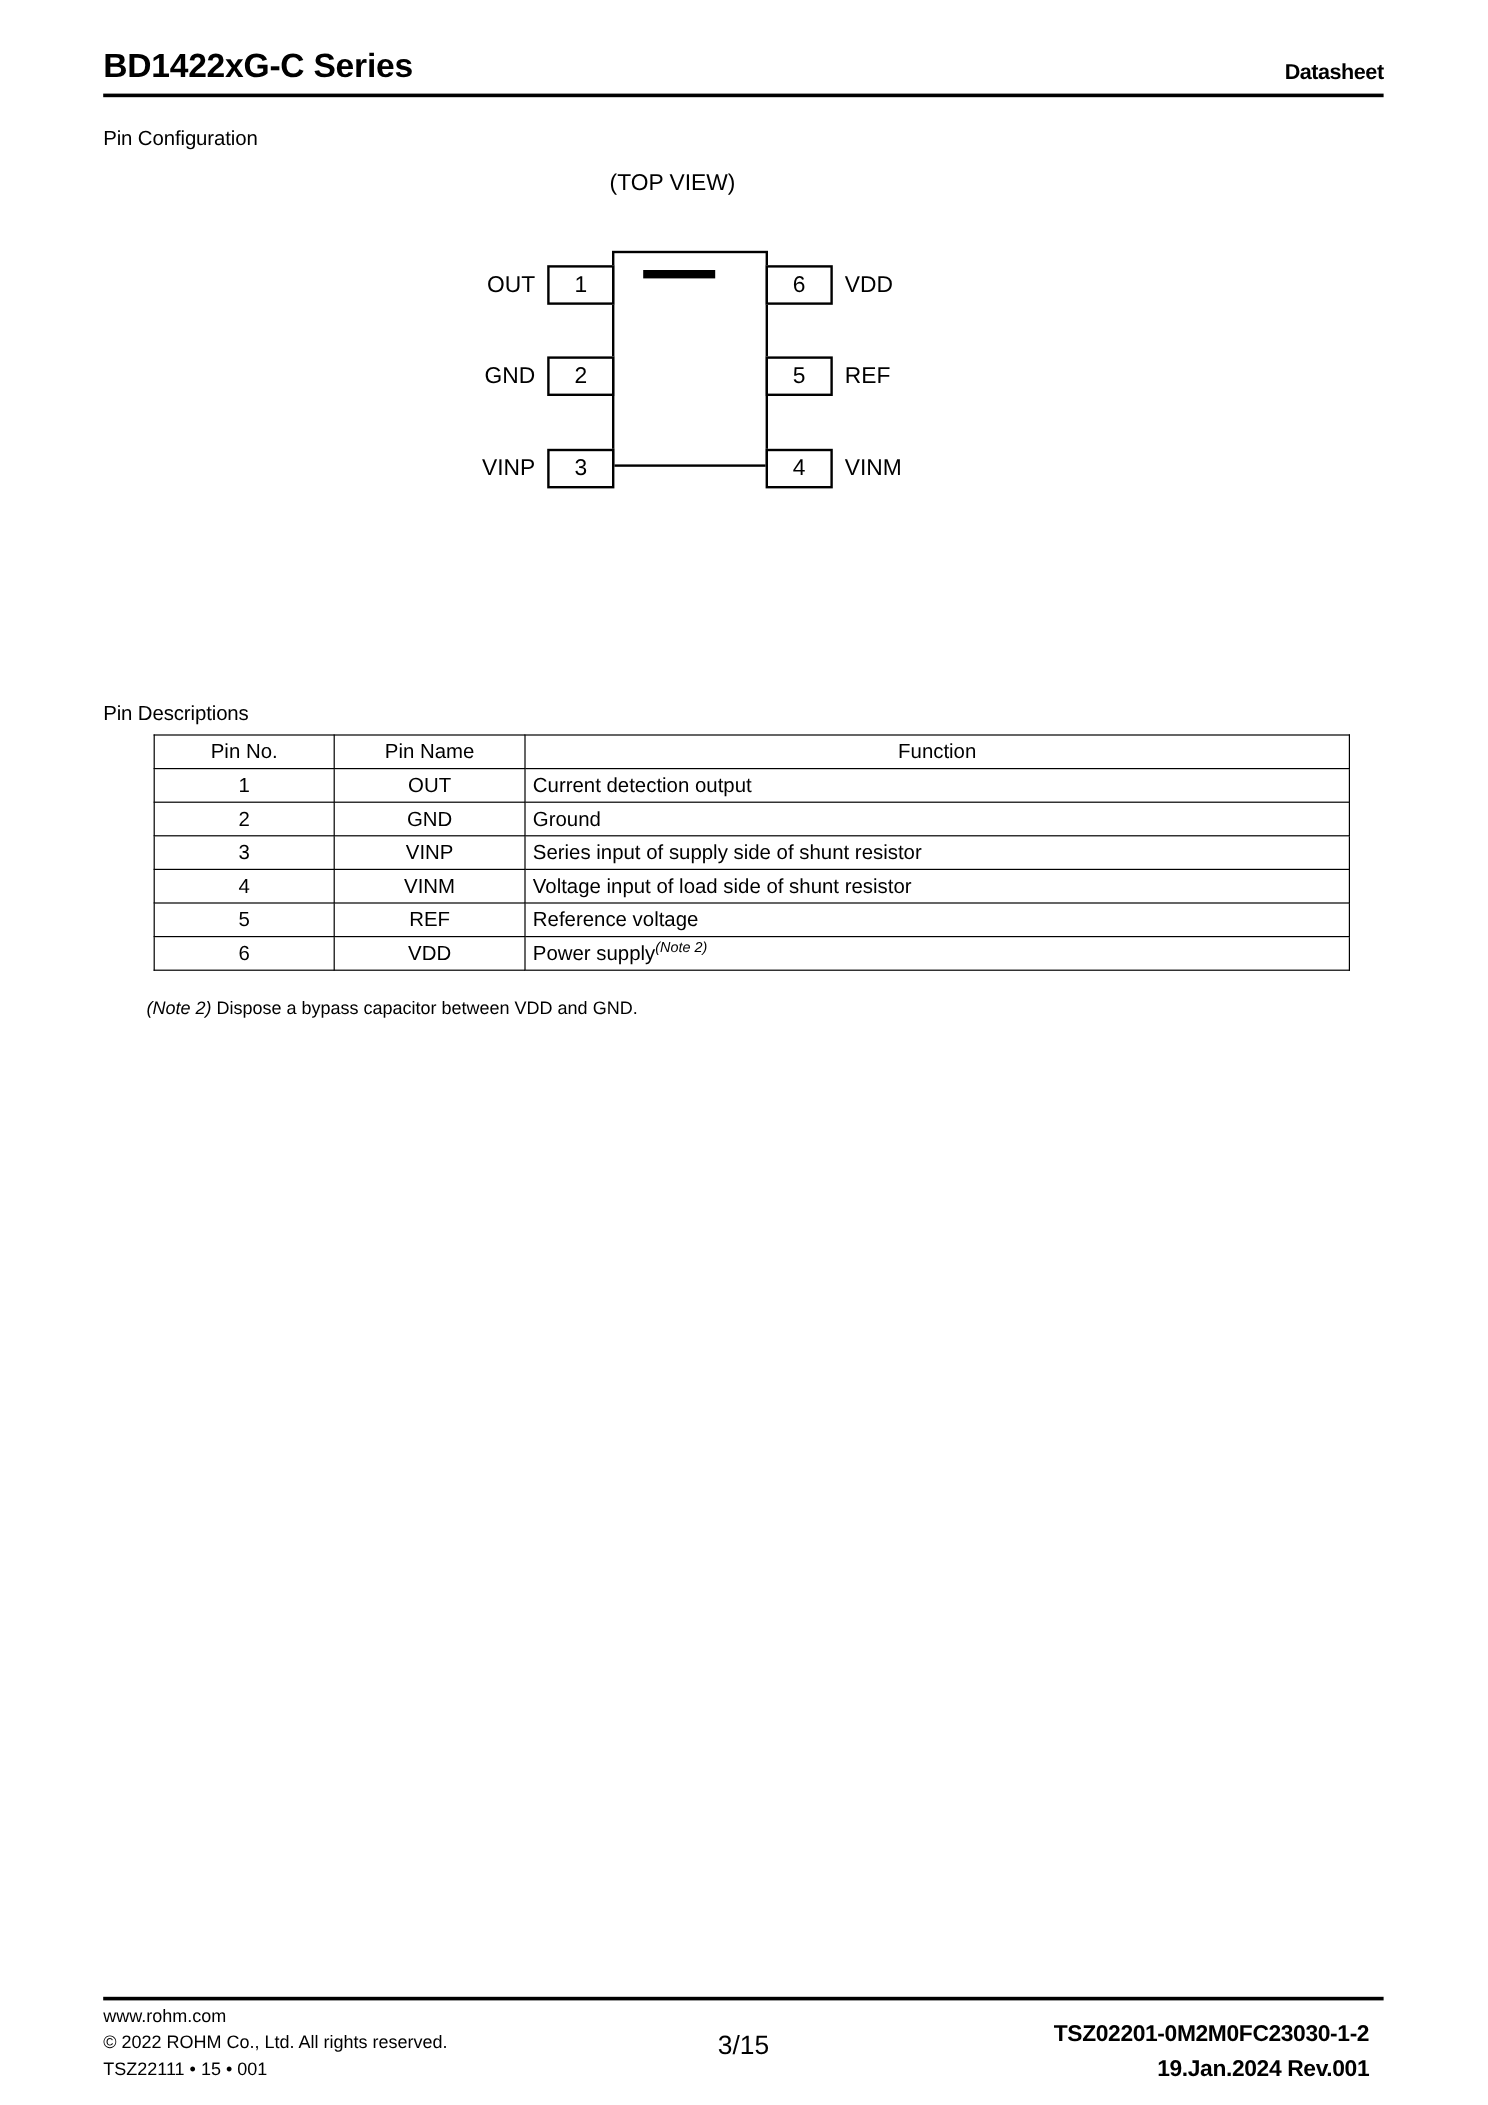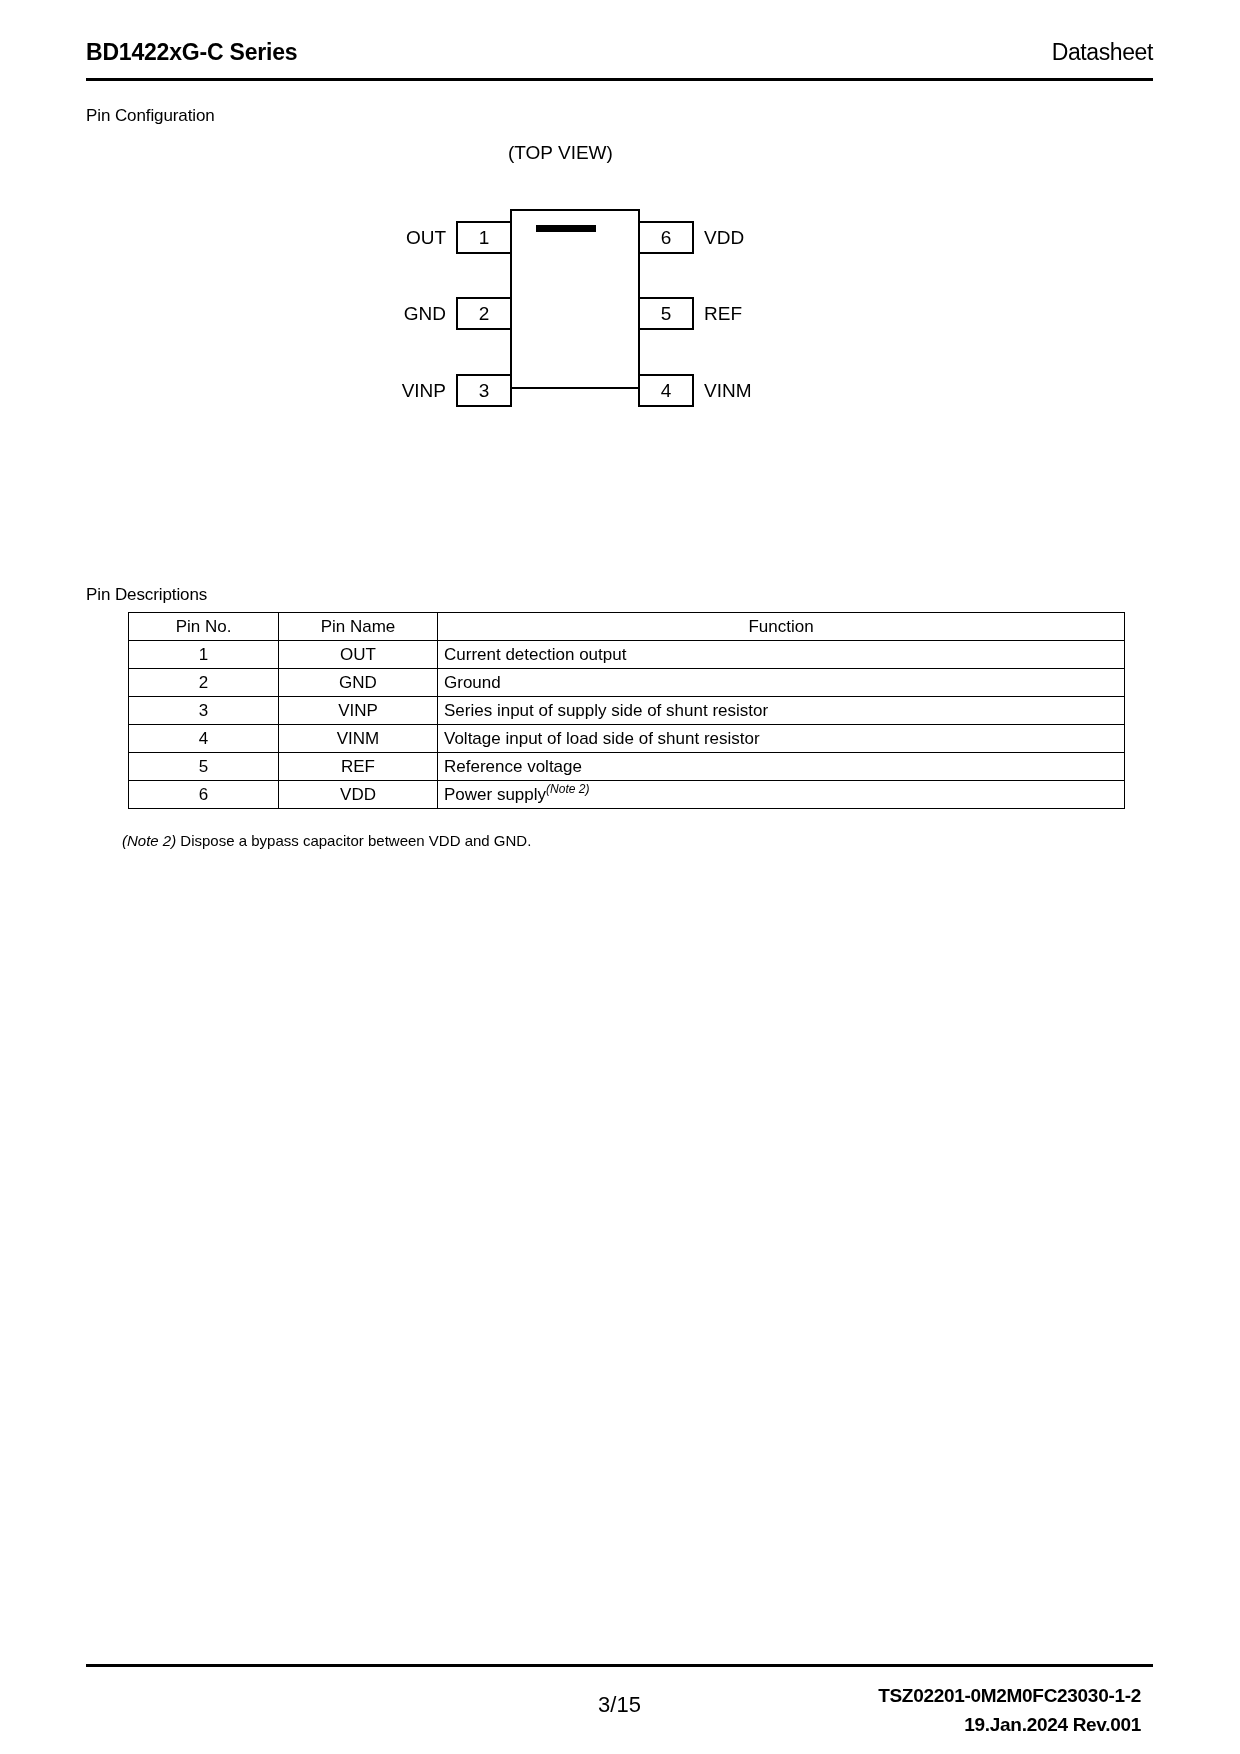--- a/index.html
+++ b/index.html
@@ -20,28 +20,28 @@
   .page-header {
     position: absolute;
     left: 86px;
     top: 40px;
     width: 1067px;
     display: flex;
     align-items: flex-end;
     justify-content: space-between;
   }
   .header-title {
-    font-size: 23px;
+    font-size: 28px;
     font-weight: bold;
     letter-spacing: -0.2px;
     line-height: 1.1;
   }
   .header-doctype {
-    font-size: 23px;
-    font-weight: normal;
+    font-size: 18px;
+    font-weight: bold;
     letter-spacing: -0.4px;
     line-height: 1.1;
   }
   .header-rule {
     position: absolute;
     left: 86px;
     top: 78px;
     width: 1067px;
     height: 3px;
     background: #000000;
@@ -283,18 +283,23 @@
       <td class="col-name">VDD</td>
       <td class="col-func"><span>Power supply</span><span class="sup-note">(Note 2)</span></td>
     </tr>
   </tbody>
 </table>
 
 <div class="table-note"><i>(Note 2)</i><span> Dispose a bypass capacitor between VDD and GND.</span></div>
 
 <div class="footer-rule"></div>
 <div class="footer">
+  <div class="footer-left">
+    <div>www.rohm.com</div>
+    <div>© 2022 ROHM Co., Ltd. All rights reserved.</div>
+    <div>TSZ22111 • 15 • 001</div>
+  </div>
   <div class="footer-center">3/15</div>
   <div class="footer-right">
     <div>TSZ02201-0M2M0FC23030-1-2</div>
     <div>19.Jan.2024 Rev.001</div>
   </div>
 </div>
 
 </body></html>

